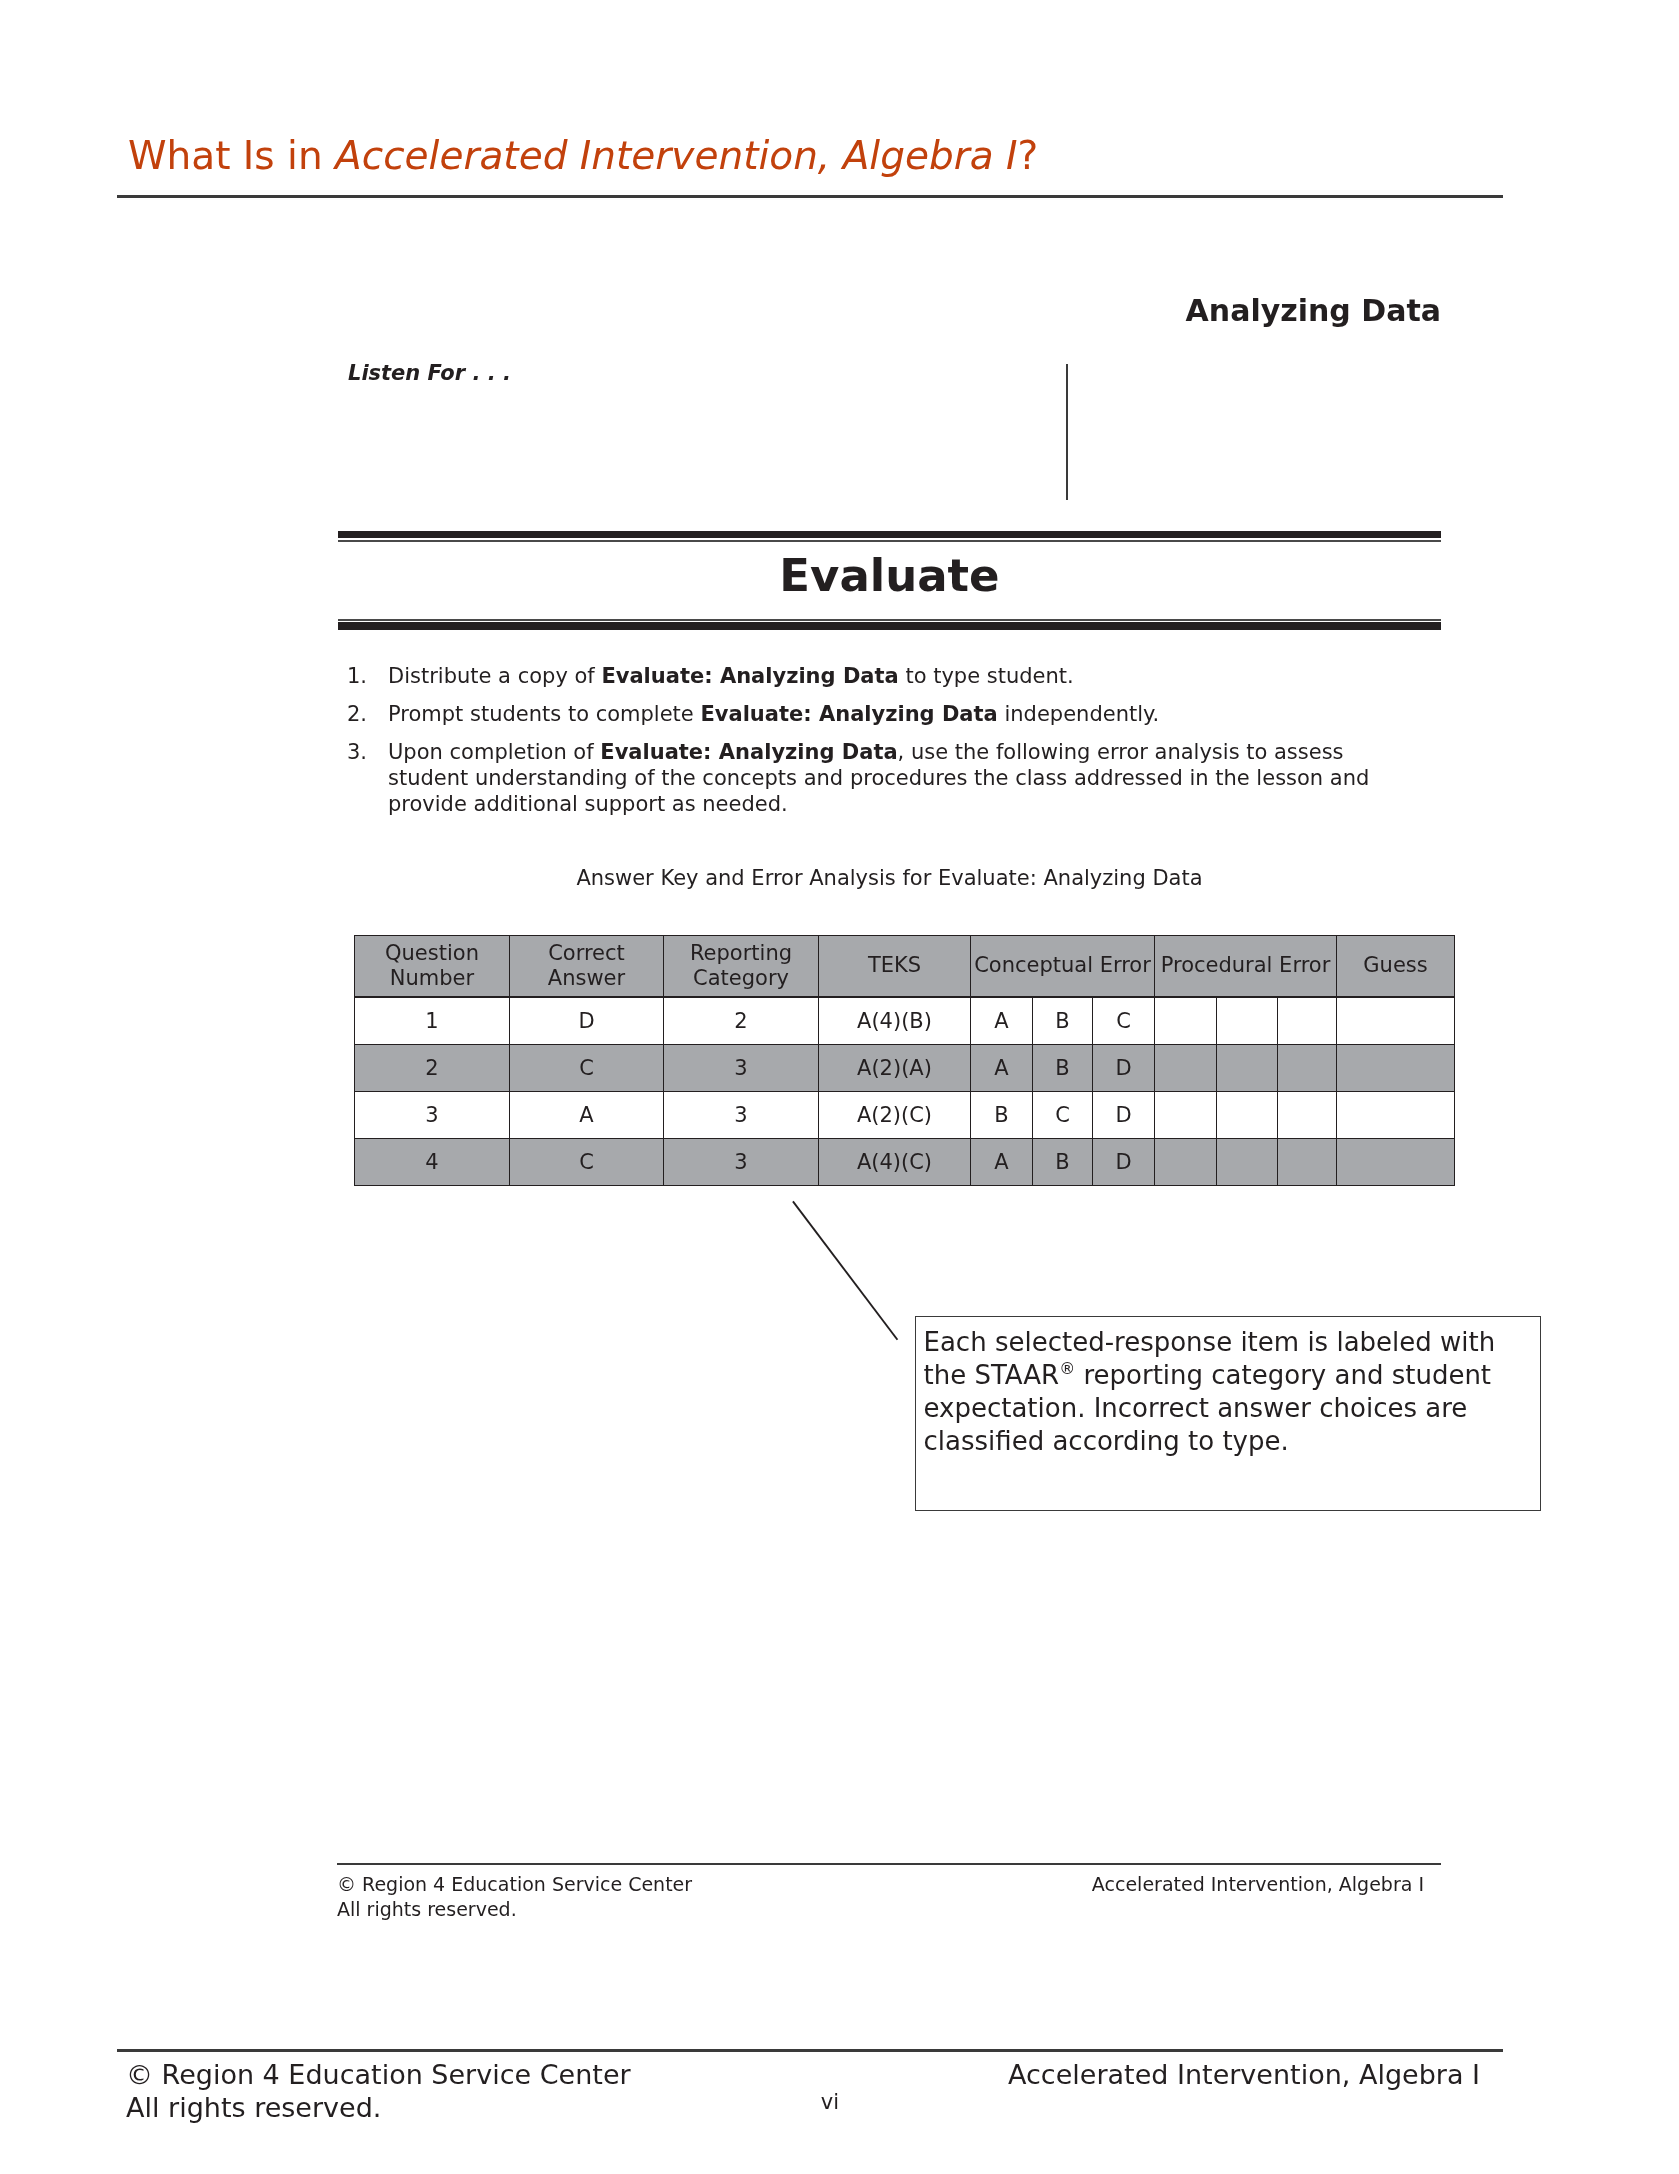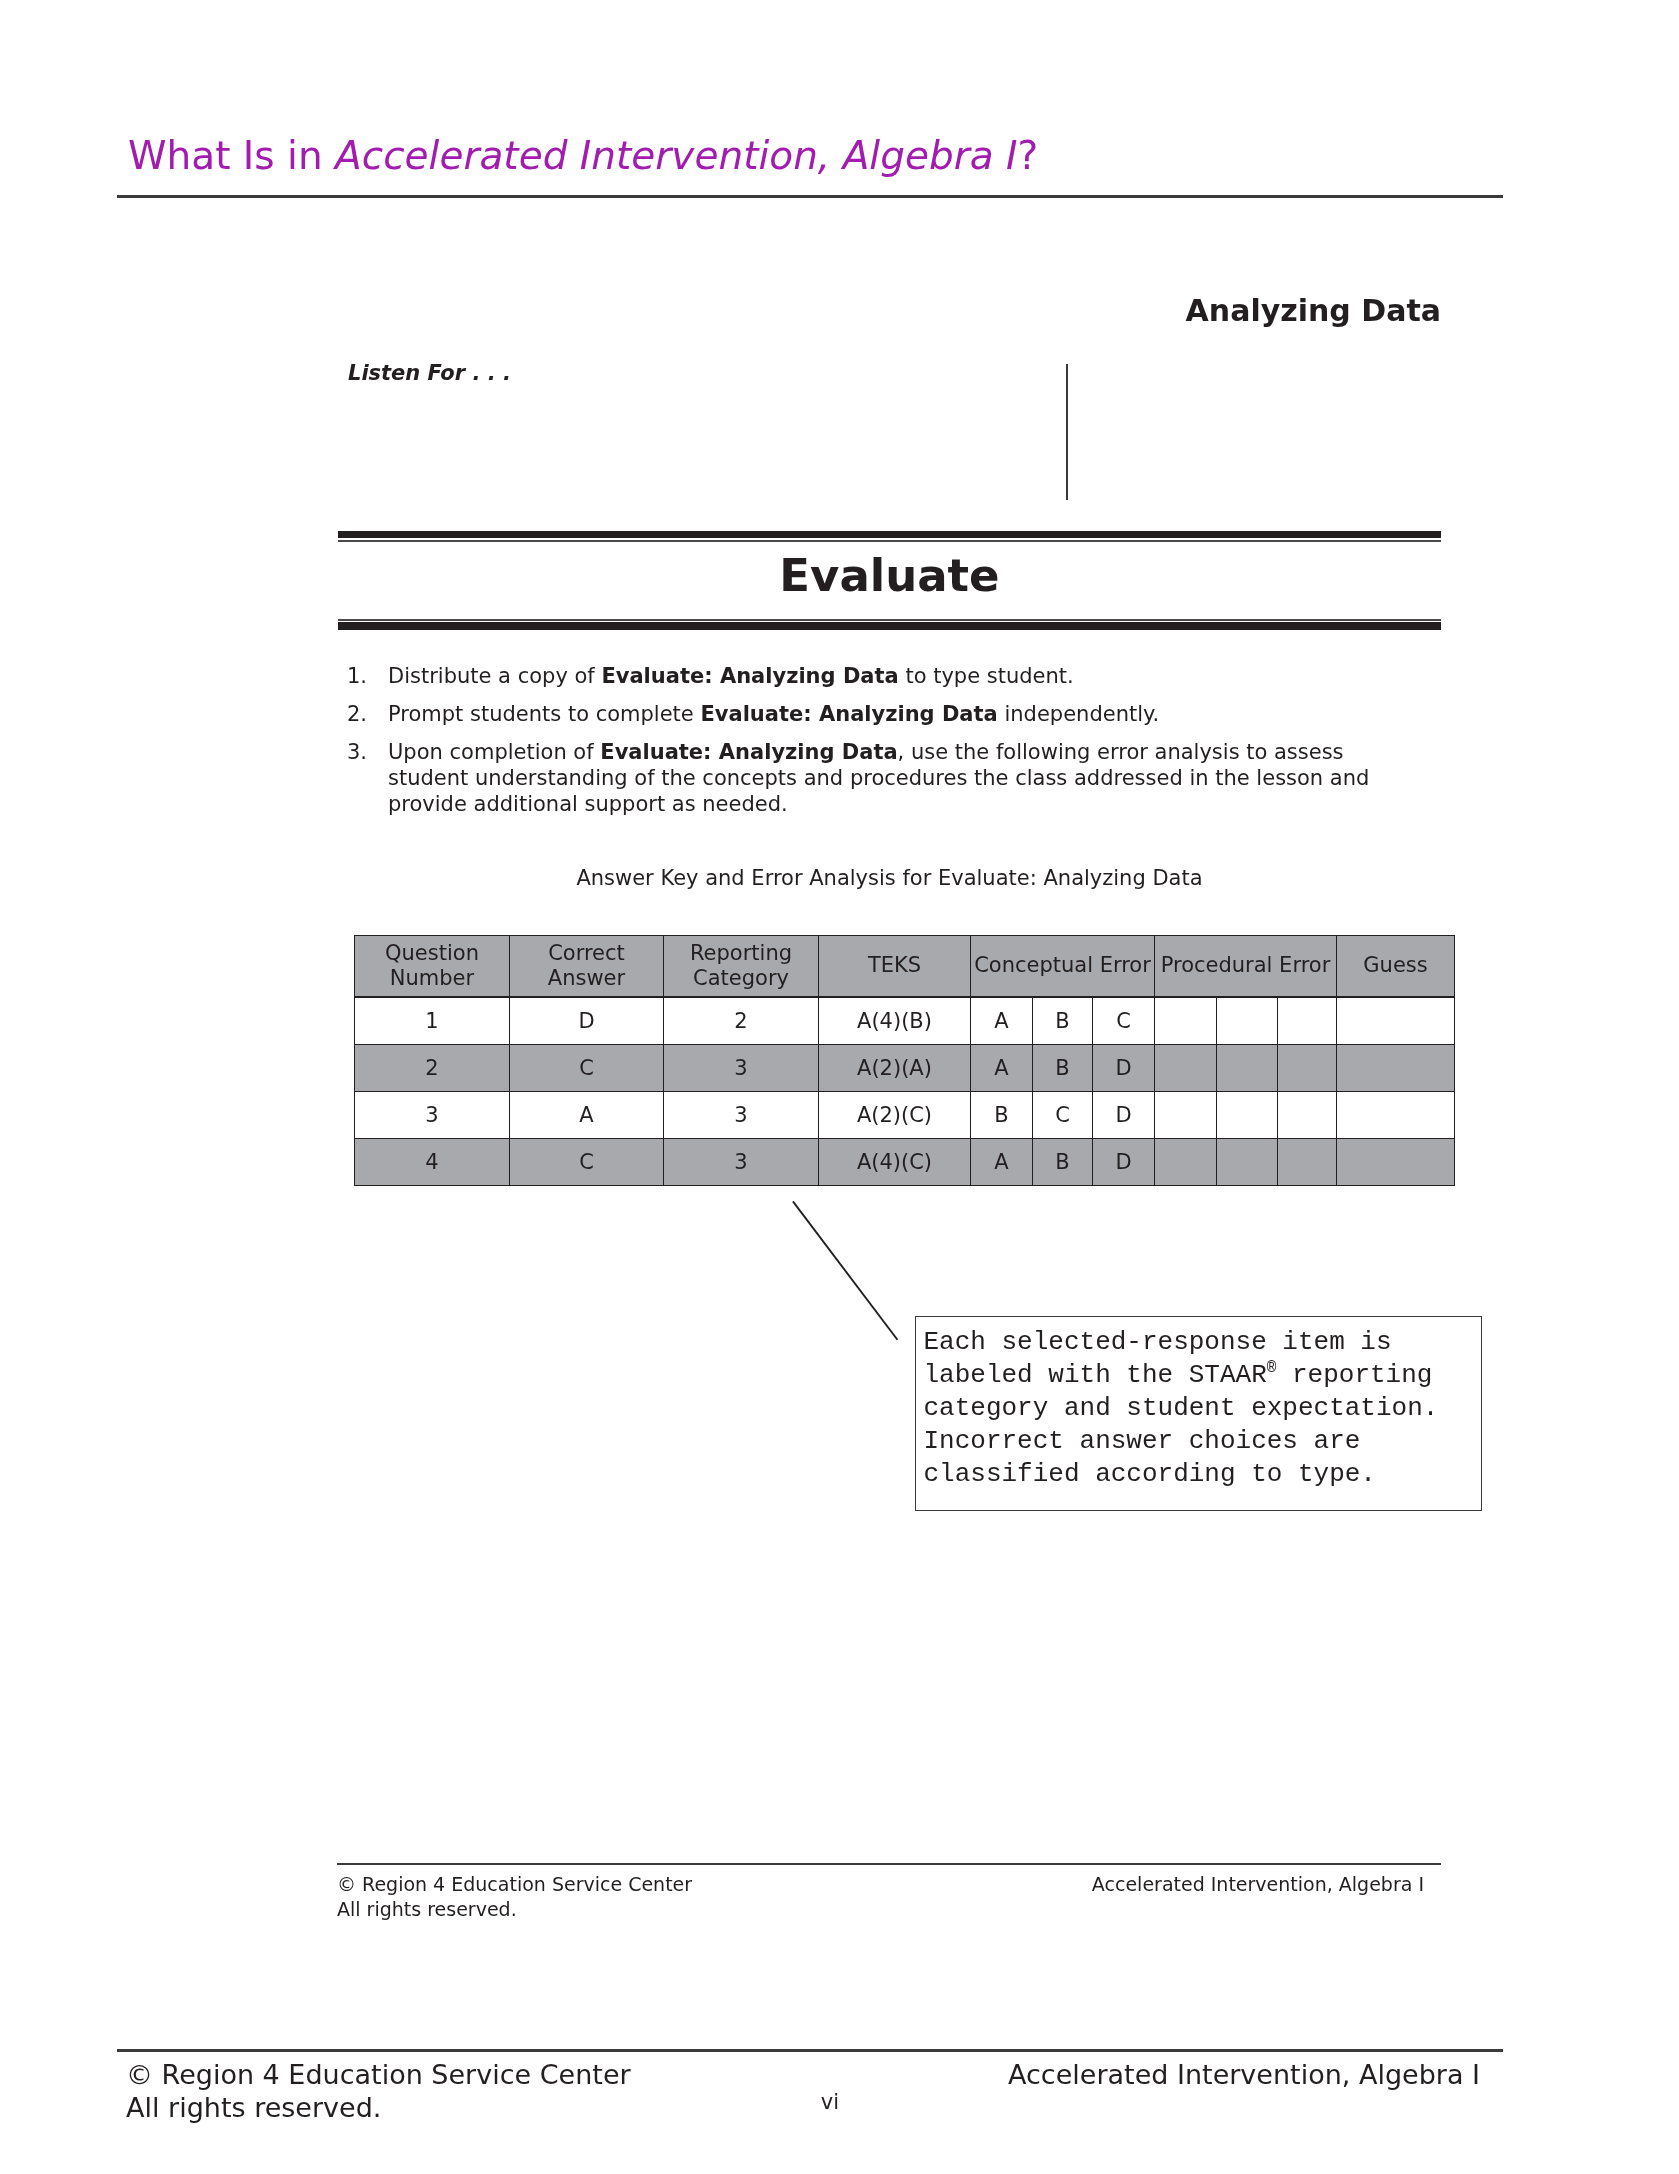--- a/index.html
+++ b/index.html
@@ -1,18 +1,18 @@
 <!DOCTYPE html>
 <html style="font-size:15px"><head>
 <meta charset="utf-8">
 <style>
   html,body{margin:0;padding:0;background:#fff;}
   body{width:1680px;height:2174px;position:relative;overflow:hidden;font-family:"DejaVu Sans",sans-serif;color:#231f20;}
   .abs{position:absolute;}
-  .page-title{left:128px;top:132px;font-size:39px;line-height:47px;white-space:nowrap;color:#a21caf;}
+  .page-title{left:128px;top:132px;font-size:39px;line-height:47px;white-space:nowrap;color:#c2410c;}
   .page-title i{font-style:italic;}
   .hline{position:absolute;background:#3a3a3a;}
   .section-title{right:239px;top:292px;font-size:30px;font-weight:bold;line-height:38px;white-space:nowrap;}
   .listen{left:348px;top:360px;width:678px;font-size:21px;line-height:26px;font-style:italic;}
   .listen .head{font-weight:bold;}
   .listen ul{margin:0;padding:0 0 0 77px;list-style:none;}
   .listen li{position:relative;}
   .listen li:before{content:"\2022";position:absolute;left:-38px;font-style:normal;}
   .vline{left:1066px;top:364px;width:1.9px;height:136px;background:#3a3a3a;}
   .bar-thick{background:#231f20;}
@@ -22,21 +22,21 @@
   .step{display:flex;margin-bottom:12.2px;}
   .step .num{width:41px;flex:none;}
   .step b{font-weight:bold;}
   .table-title{left:338px;width:1103px;top:864px;text-align:center;font-size:21px;font-weight:normal;line-height:28px;}
   table.ak{position:absolute;left:338px;top:935px;border-collapse:collapse;font-size:21px;table-layout:fixed;margin-left:16px;}
   table.ak td,table.ak th{border:1.9px solid #231f20;text-align:center;padding:0;font-weight:normal;}
   table.ak thead th{background:#a7a9ac;height:60px;line-height:25.4px;border-bottom:2.8px solid #231f20;}
   table.ak tbody td{height:46px;}
   table.ak tr.shade td{background:#a7a9ac;}
   .callout-line{left:0;top:0;}
-  .callout{left:915px;top:1316px;width:567px;height:195px;border:1.9px solid #3a3a3a;box-sizing:border-box;padding:9.4px 7.5px;font-size:26px;line-height:33px;font-family:Liberation Mono, monospace;}
+  .callout{left:915px;top:1316px;width:626px;height:195px;border:1.9px solid #3a3a3a;box-sizing:border-box;padding:9.4px 7.5px;font-size:26px;line-height:33px;}
   .callout sup{font-size:16px;line-height:0;}
   .inner-footer-l{left:337px;top:1872px;font-size:19px;line-height:24.5px;}
   .inner-footer-r{right:256px;top:1872px;font-size:19px;line-height:24.5px;white-space:nowrap;}
   .outer-footer-l{left:126px;top:2058px;font-size:27px;line-height:33px;}
   .outer-footer-r{right:200px;top:2058px;font-size:27px;line-height:33px;white-space:nowrap;}
   .page-num{left:810px;top:2090px;width:40px;text-align:center;font-size:21px;line-height:24.5px;}
 </style>
 </head>
 <body>
 

